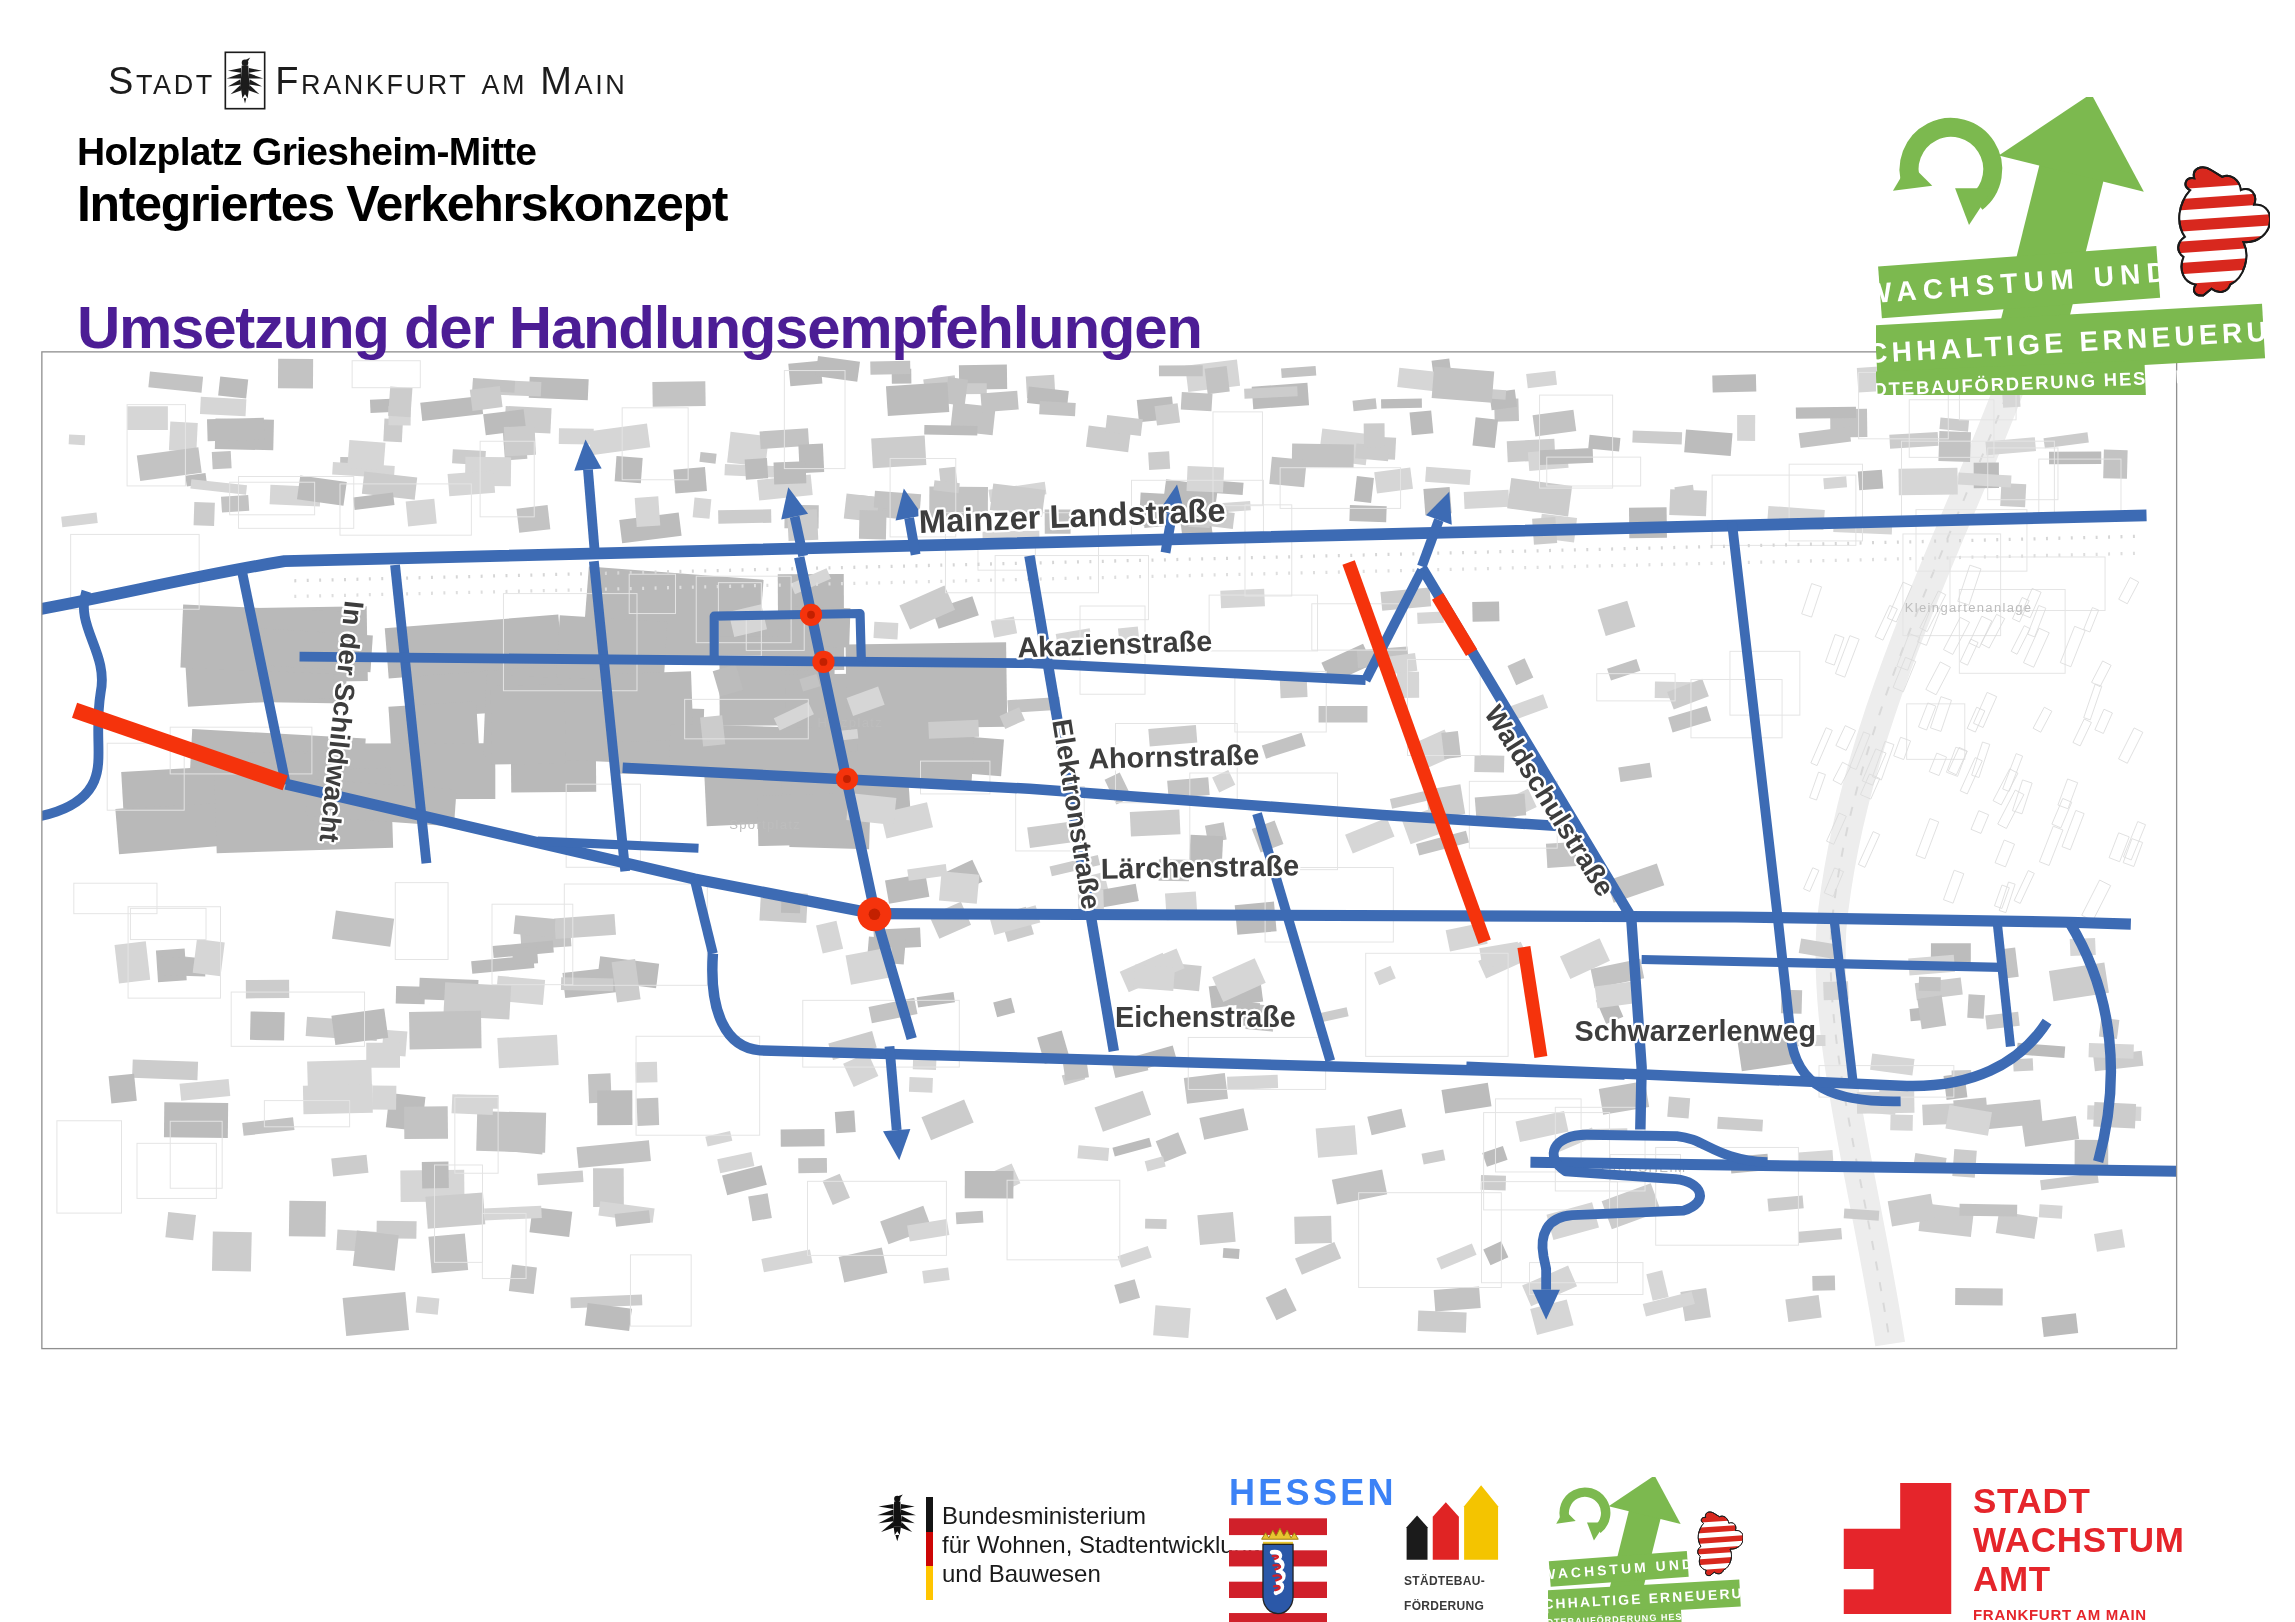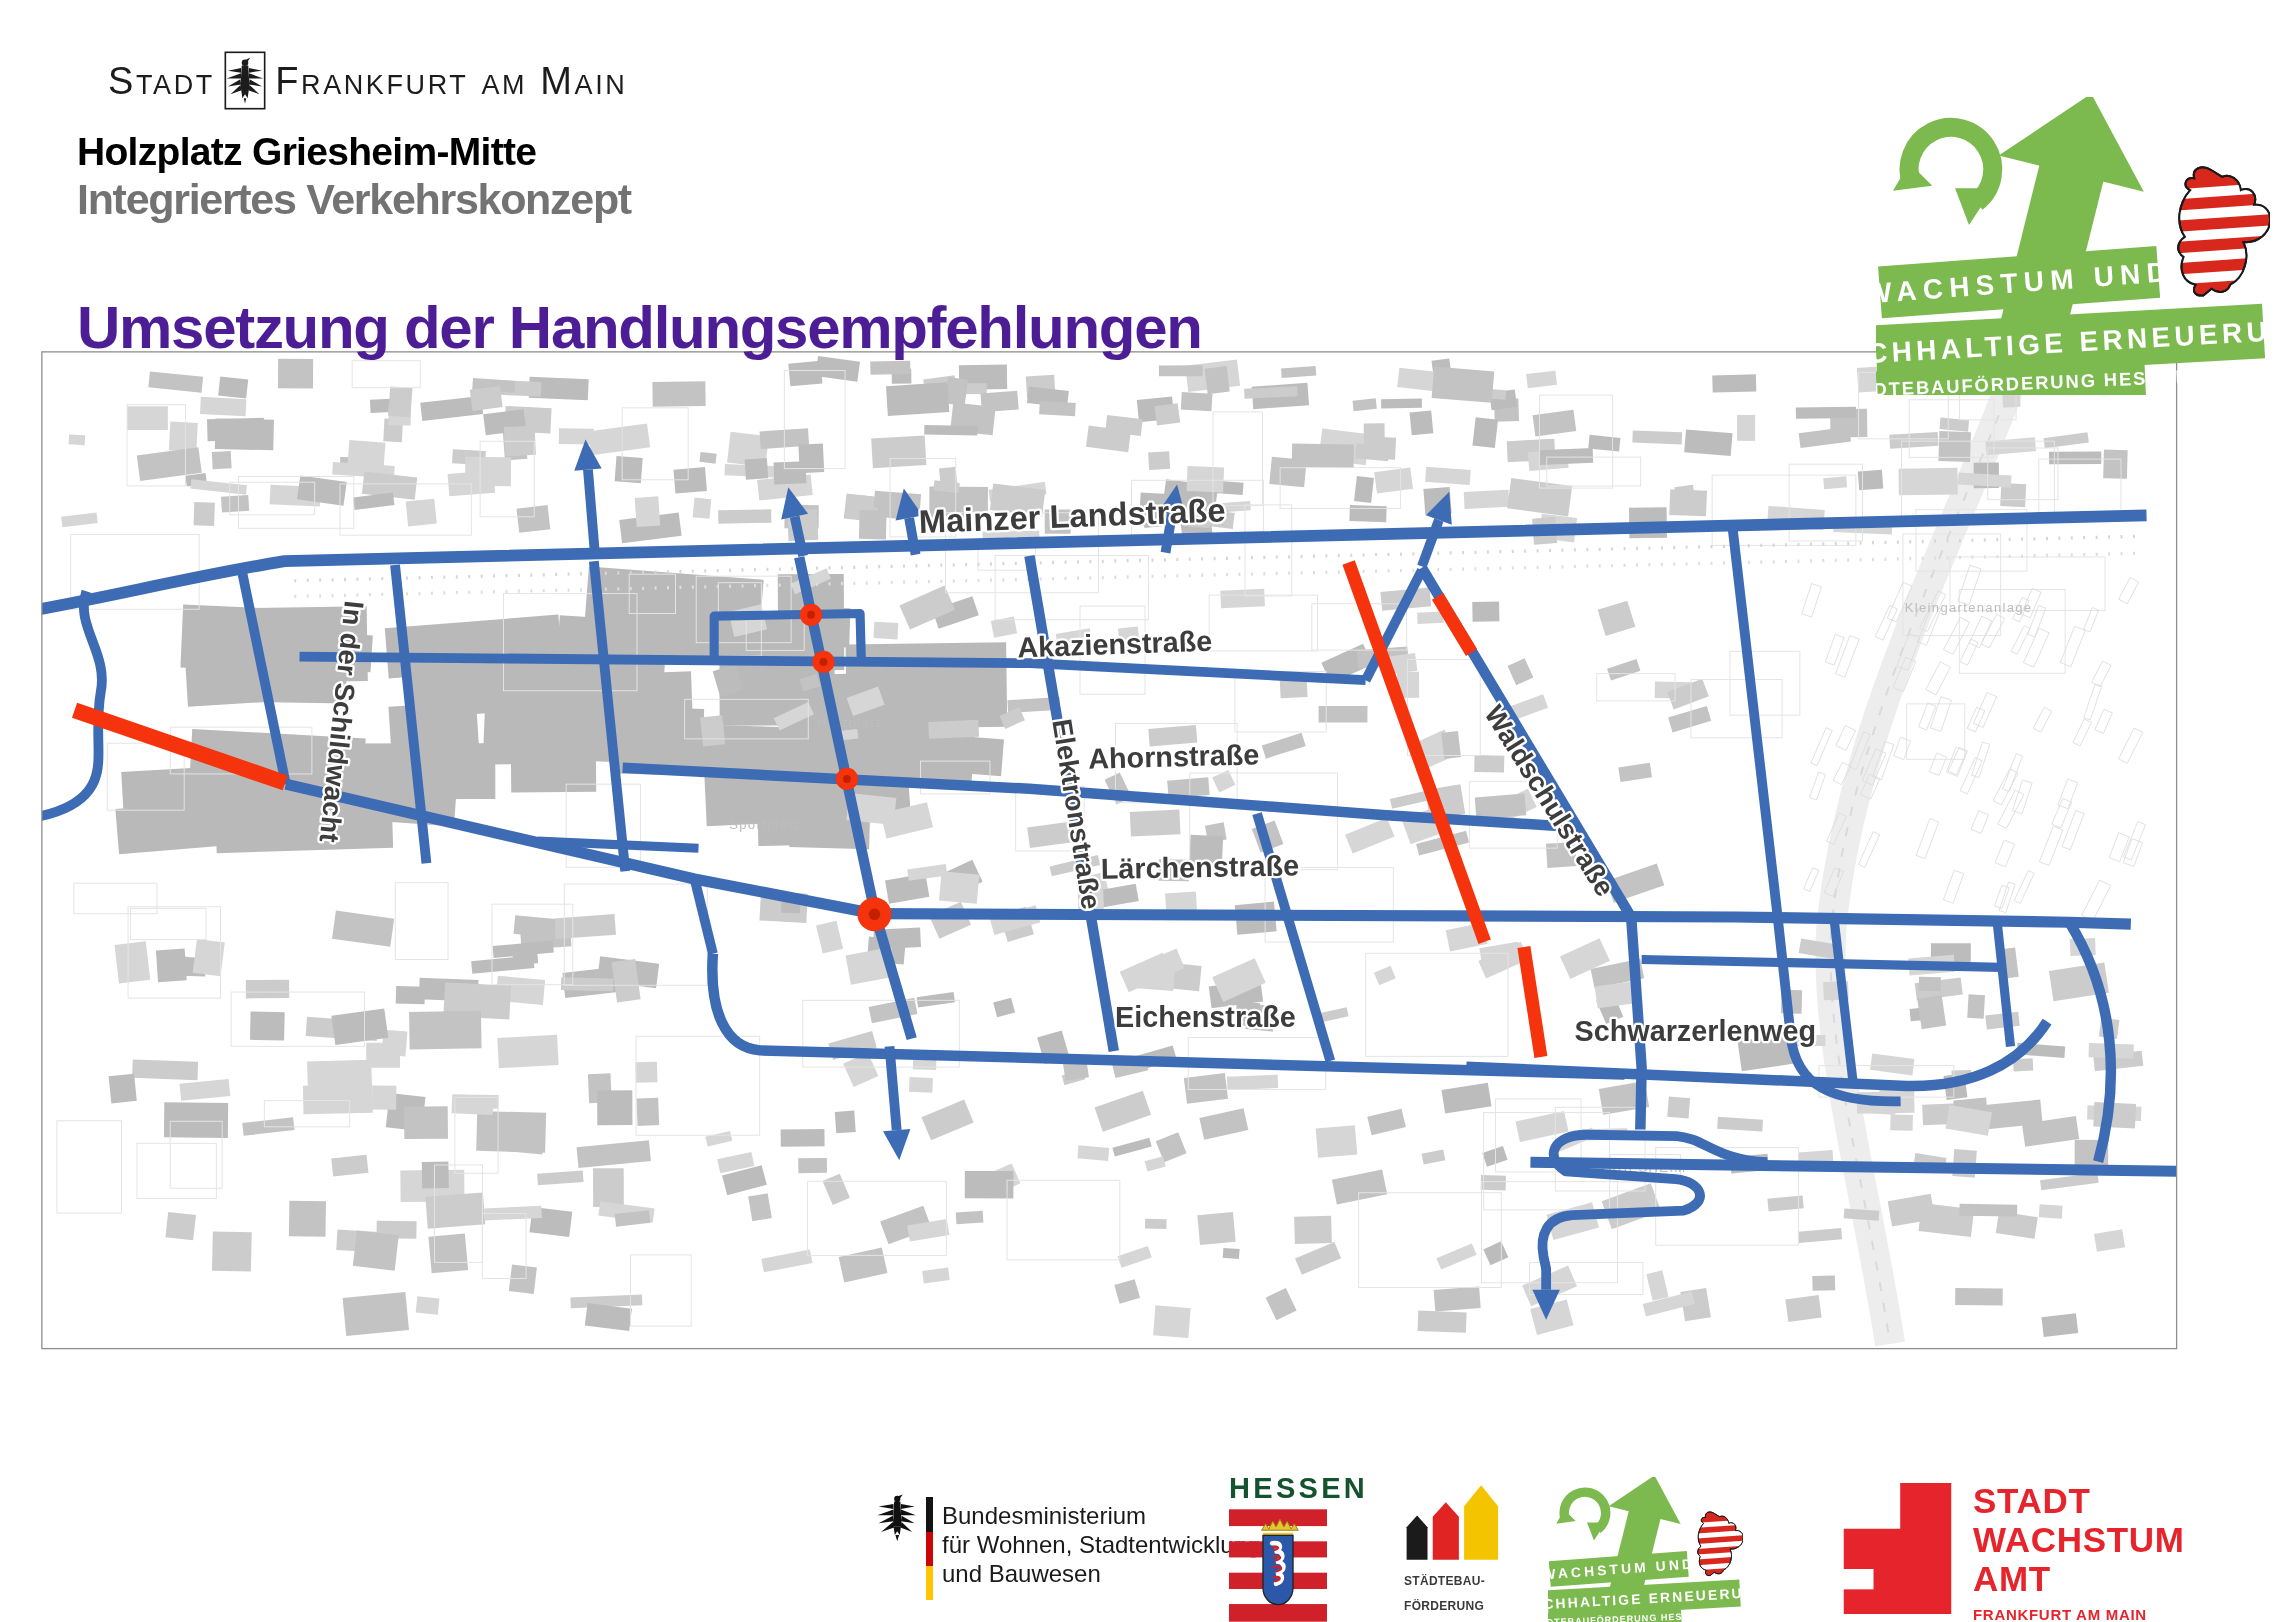--- a/index.html
+++ b/index.html
@@ -2,30 +2,30 @@
 <html style="font-size:10.5px"><head>
 <meta charset="utf-8">
 <style>
   html,body{margin:0;padding:0;background:#ffffff;}
   body{width:2295px;height:1622px;position:relative;font-family:"Liberation Sans",sans-serif;overflow:hidden;}
   .abs{position:absolute;}
   
   .citylogo{left:108px;top:51px;display:flex;align-items:center;gap:9.2px;color:#1c1c1c;}
   .cl-word{font-variant:small-caps;font-weight:400;font-size:38px;letter-spacing:2.6px;line-height:1;}
   .title1{left:77px;top:130px;font-size:39px;font-weight:700;color:#000;letter-spacing:-0.7px;}
-  .title2{left:77px;top:175px;font-size:43px;font-weight:700;color:#737373;letter-spacing:-1.3px;}
+  .title2{left:77px;top:175px;font-size:50px;font-weight:700;color:#000000;letter-spacing:-1.3px;}
   .title3{left:77px;top:293px;font-size:60px;font-weight:700;color:#4c1d95;letter-spacing:-1.3px;}
   
   .bund{left:870px;top:1480px;width:445px;height:137px;}
   .bund .stripe{position:absolute;left:56px;top:17px;width:6.5px;height:103px;
      background:linear-gradient(#141414 0 34%,#cc0605 34% 67%,#ffc500 67% 100%);}
   .bund .btxt{position:absolute;left:72px;top:21px;font-size:24px;color:#1a1a1a;line-height:29px;}
   .bund .btxt .b1{font-weight:500;}
   .hessen{left:1229px;top:1472px;width:137px;}
-  .hessen .hword{font-size:29px;font-weight:700;color:#14532d;letter-spacing:3.3px;}
+  .hessen .hword{font-size:36px;font-weight:700;color:#3b82f6;letter-spacing:3.3px;}
   .staedte{left:1404px;top:1480px;width:144px;}
   .staedte .st1{margin-top:6.5px;font-size:12px;font-weight:700;color:#3a3a3a;line-height:25px;letter-spacing:0.3px;}
   .spa{left:1842px;top:1478px;width:445px;}
   .spa .stxt{position:absolute;left:131px;top:2.6px;font-size:35px;font-weight:700;color:#e5252b;line-height:39px;letter-spacing:0.7px;}
   .spa .ssub{position:absolute;left:131px;top:128px;font-size:15px;font-weight:700;color:#e5252b;letter-spacing:0.7px;}
   svg text.street{font-family:"Liberation Sans",sans-serif;font-weight:700;fill:#3d3d3d;
      stroke:#ffffff;stroke-width:7px;paint-order:stroke;stroke-linejoin:round;}
   svg text.faint{font-family:"Liberation Sans",sans-serif;fill:#bdbdbd;letter-spacing:2px;}
   svg text.bandtxt{font-family:"Liberation Sans",sans-serif;font-weight:700;fill:#ffffff;}
 </style>

